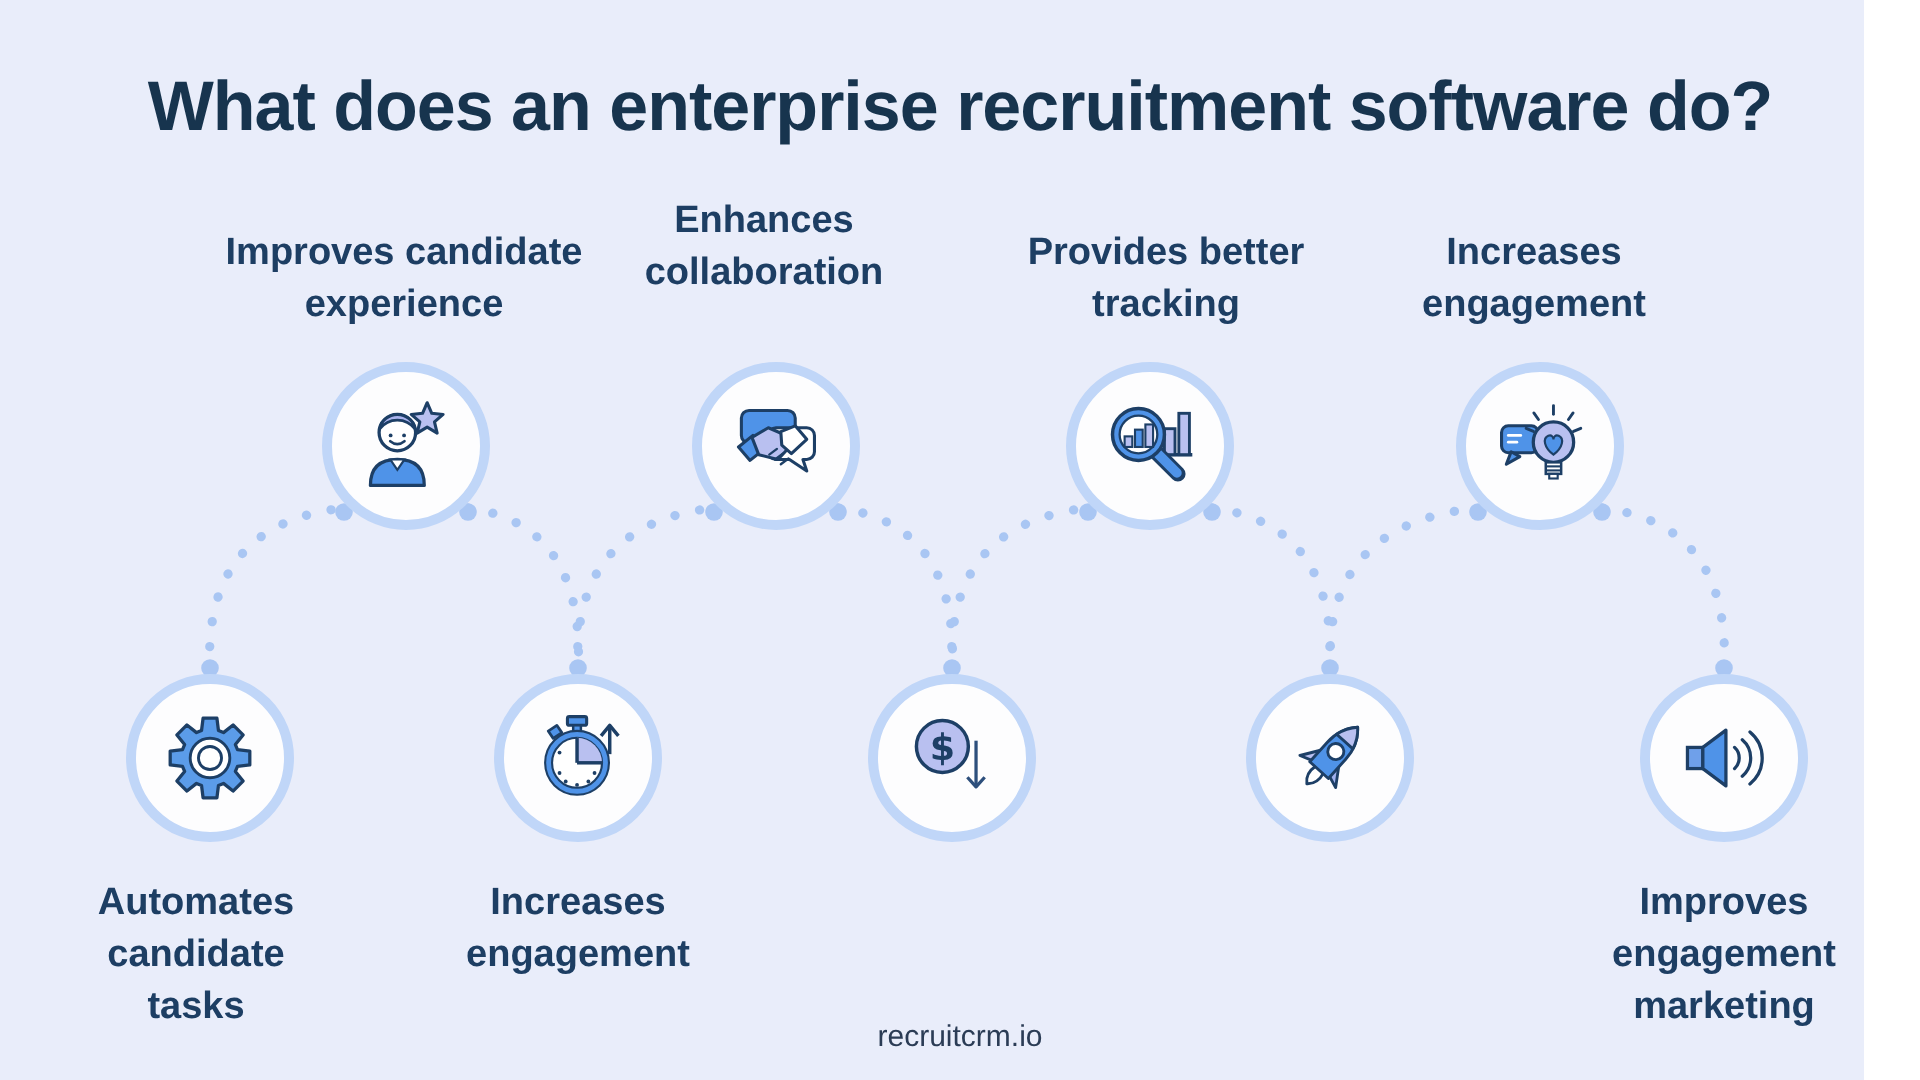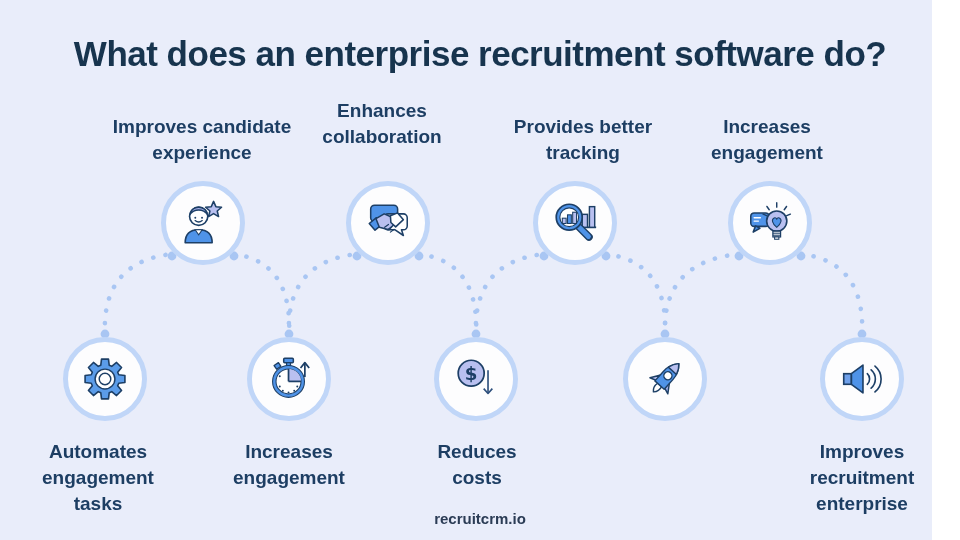--- a/index.html
+++ b/index.html
@@ -18,21 +18,21 @@
     background:#fdfdfe;border:5px solid #c0d6f8;box-sizing:border-box;
     display:flex;align-items:center;justify-content:center;
   }
   .node svg{display:block;}
   .lbl{
     position:absolute;text-align:center;
     font-size:19px;font-weight:700;color:#1d3e63;line-height:1.38;
   }
   .footer{
     position:absolute;left:0;top:510px;width:960px;text-align:center;
-    font-size:15px;font-weight:700;color:#2b3c55;
+    font-size:15px;font-weight:400;color:#2b3c55;
   }
 </style>
 </head>
 <body>
 
 <div class="canvas">
 
   <div class="title">What does an enterprise recruitment software do?</div>
 
   <svg class="chains" viewBox="0 0 960 540">
@@ -187,19 +187,18 @@
       <rect x="7" y="20.5" width="8" height="11" fill="#6fa0ea" stroke="#1d3f66" stroke-width="1.7"></rect>
       <path d="M15 20.5 L27 11.5 L27 40.5 L15 31.5 Z" fill="#4f93e8" stroke="#1d3f66" stroke-width="1.7" stroke-linejoin="round"></path>
       <g fill="none" stroke="#1d3f66" stroke-width="1.7" stroke-linecap="round">
         <path d="M31.5 20.5 a7.5 7.5 0 0 1 0 11"></path>
         <path d="M35.5 16.5 a12.5 12.5 0 0 1 0 19"></path>
         <path d="M39.5 12.5 a17.5 17.5 0 0 1 0 27"></path>
       </g>
     </svg>
   </div>
 
-  <div class="lbl" style="left:28px;top:439px;width:140px">Automates engagement tasks</div>
+  <div class="lbl" style="left:28px;top:439px;width:140px">Automates candidate tasks</div>
   <div class="lbl" style="left:229px;top:439px;width:120px">Increases engagement</div>
-  <div class="lbl" style="left:427px;top:439px;width:100px">Reduces costs</div>
-  <div class="lbl" style="left:797px;top:439px;width:130px">Improves recruitment enterprise</div>
+  <div class="lbl" style="left:797px;top:439px;width:130px">Improves engagement marketing</div>
 
   <div class="footer">recruitcrm.io</div>
 </div>
 
 </body></html>

